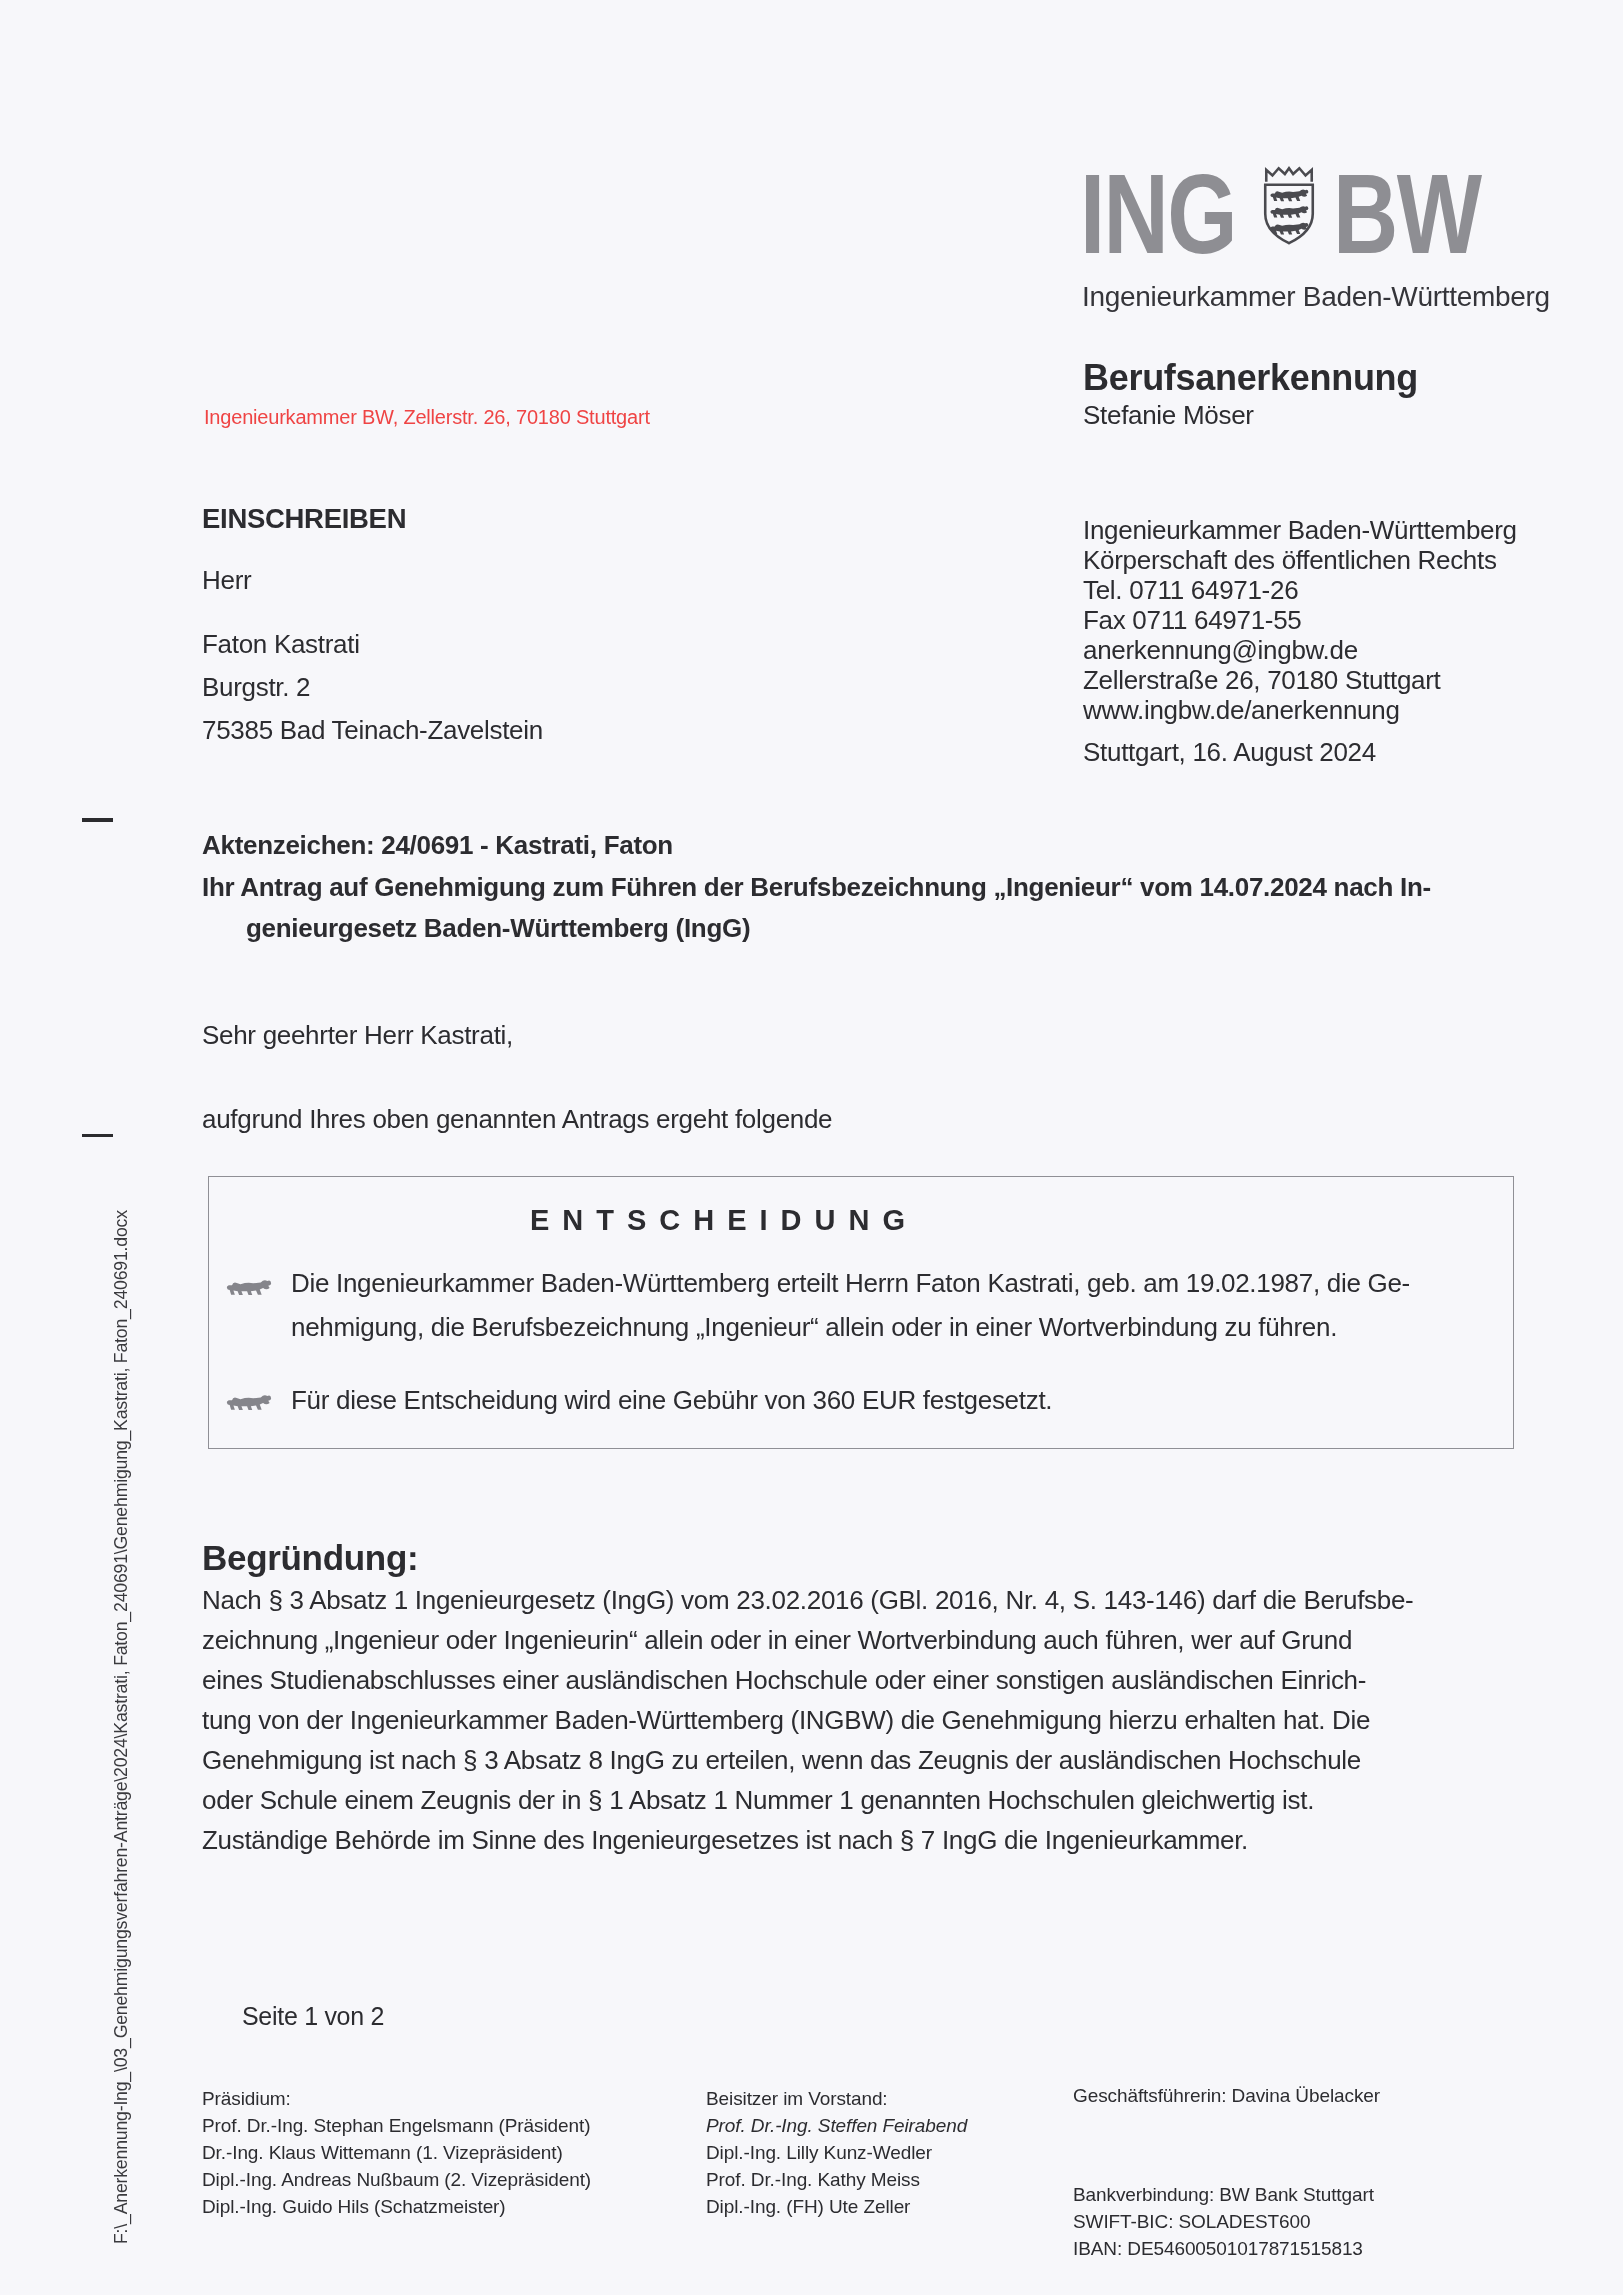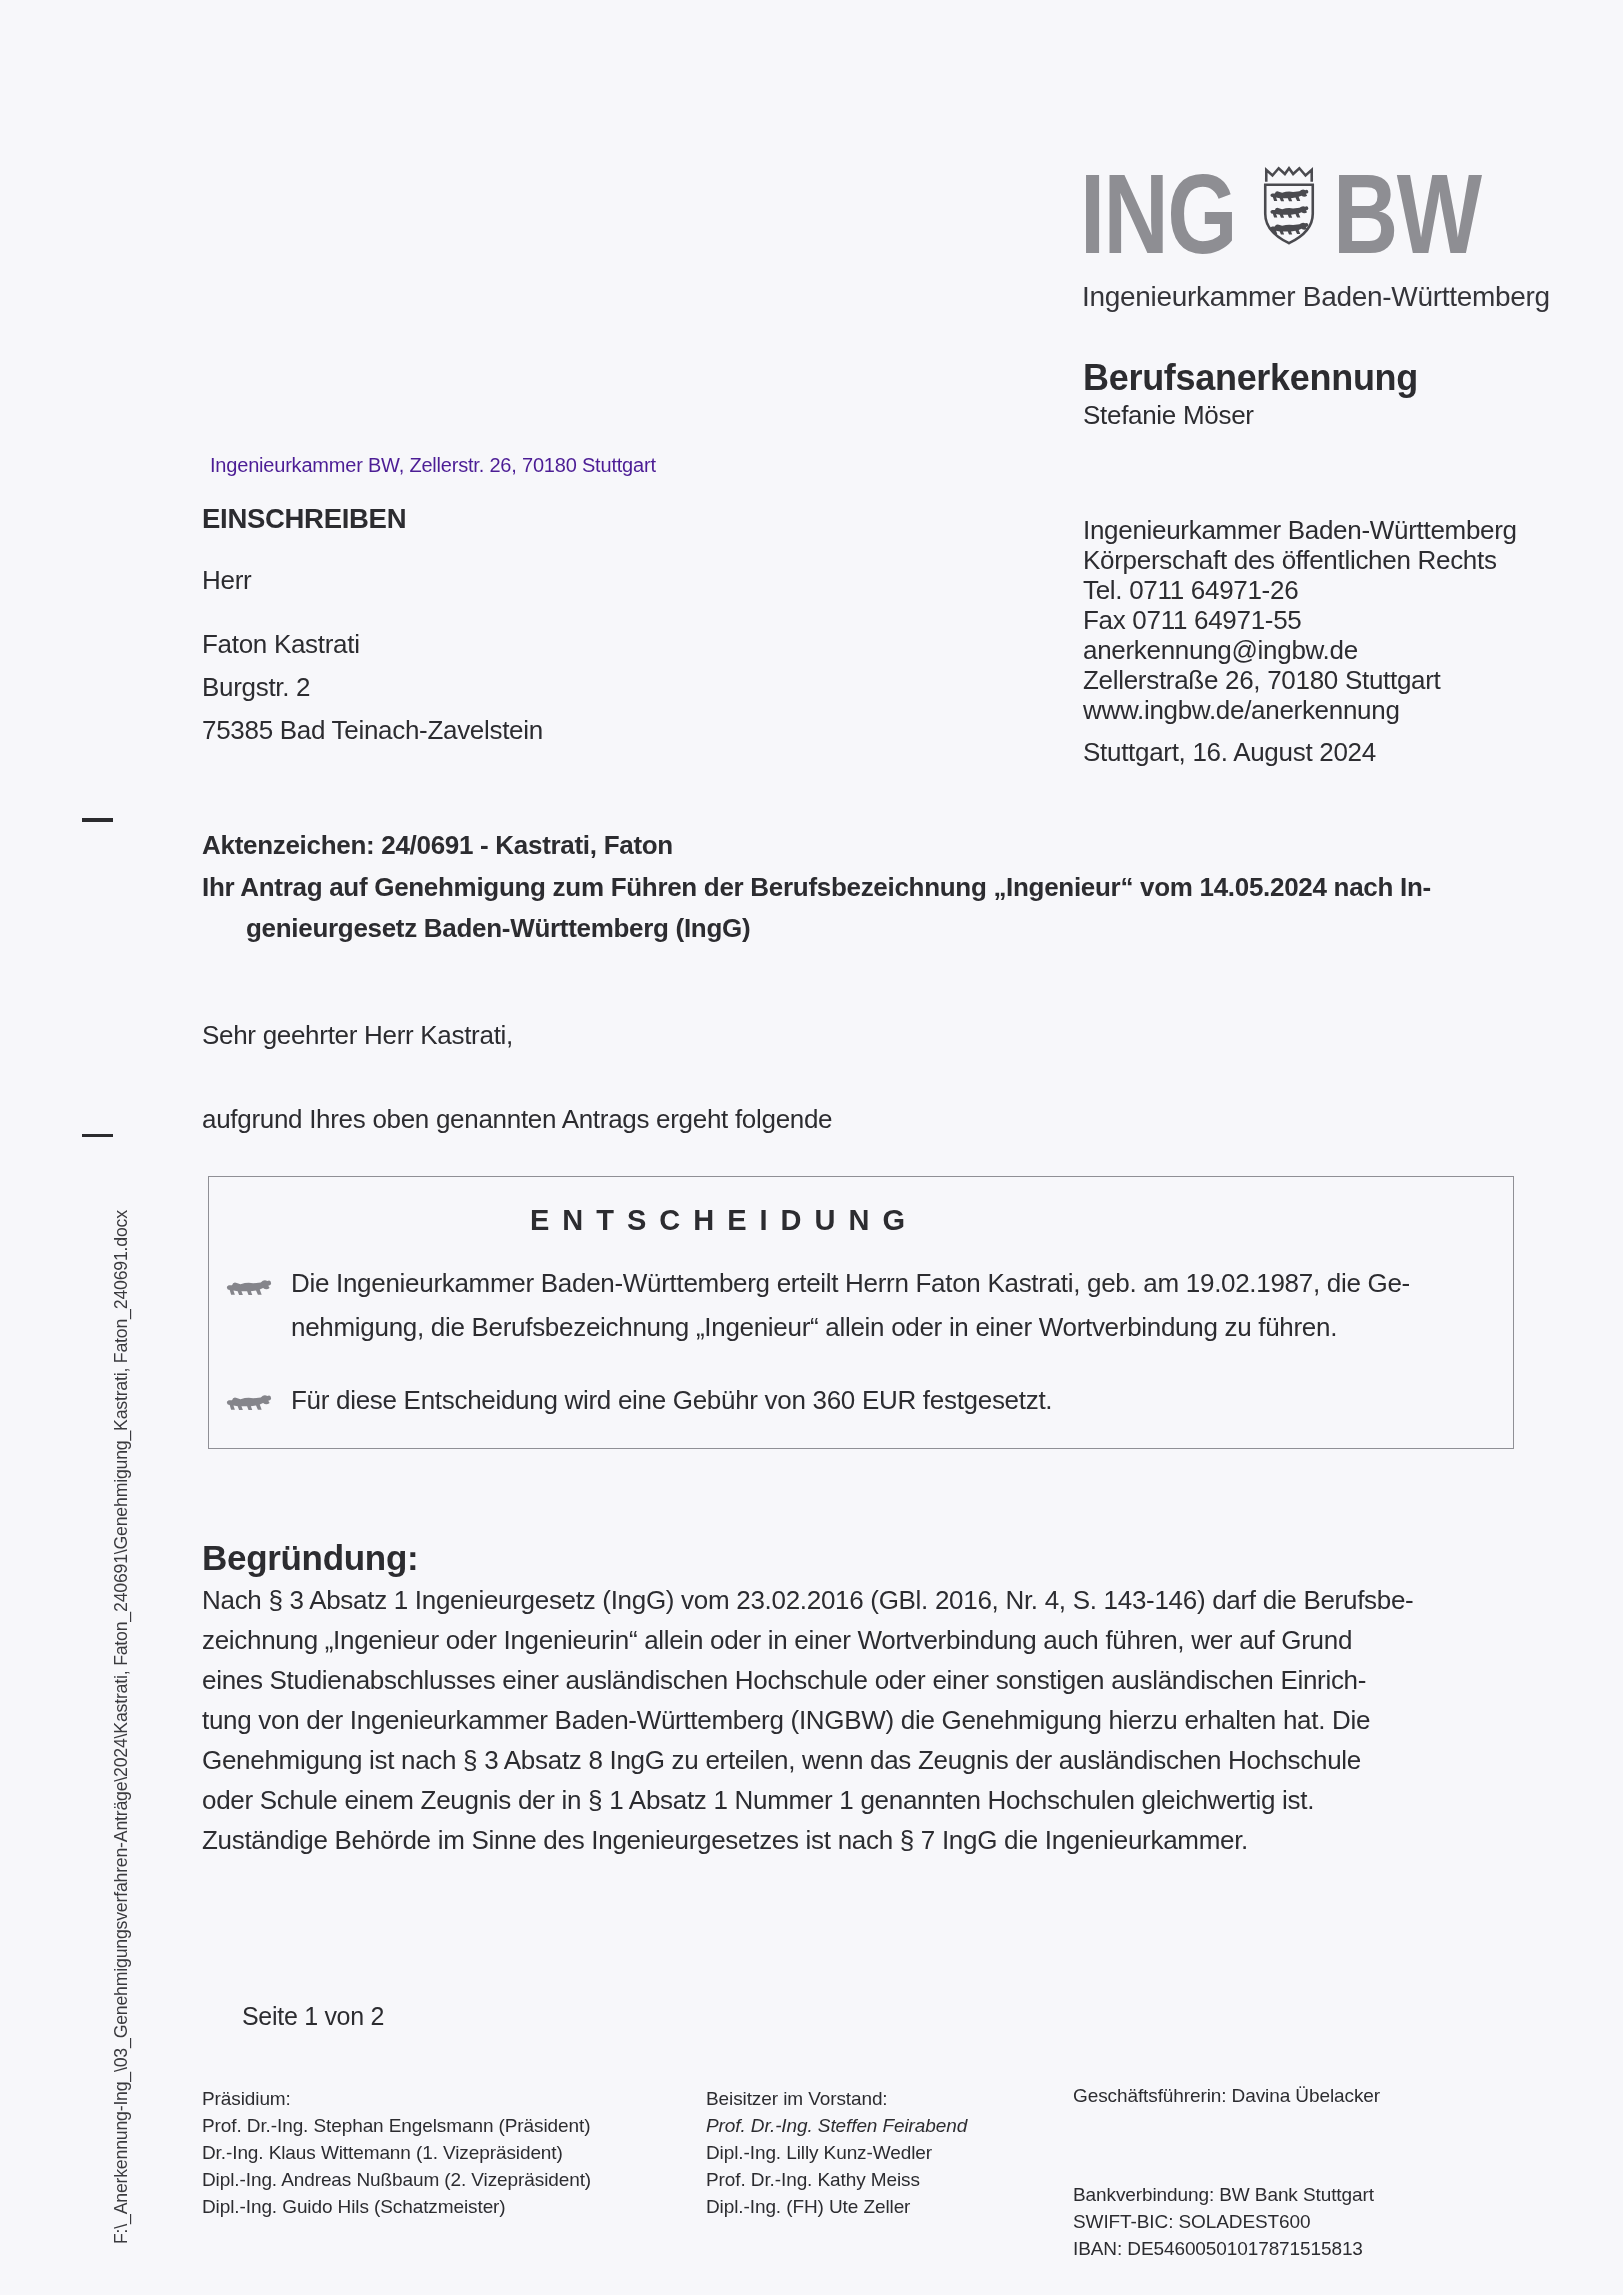--- a/index.html
+++ b/index.html
@@ -68,33 +68,33 @@
     <div class="abs t" style="left:1083px;top:516px;">Ingenieurkammer Baden-Württemberg</div>
     <div class="abs t" style="left:1083px;top:546px;">Körperschaft des öffentlichen Rechts</div>
     <div class="abs t" style="left:1083px;top:576px;">Tel. 0711 64971-26</div>
     <div class="abs t" style="left:1083px;top:606px;">Fax 0711 64971-55</div>
     <div class="abs t" style="left:1083px;top:636px;">anerkennung@ingbw.de</div>
     <div class="abs t" style="left:1083px;top:666px;">Zellerstraße 26, 70180 Stuttgart</div>
     <div class="abs t" style="left:1083px;top:696px;">www.ingbw.de/anerkennung</div>
   </div>
 
   <div>
-    <div class="abs tiny" style="left:210px;top:406px;color:#4c1d95;margin-top:48px;">Ingenieurkammer BW, Zellerstr. 26, 70180 Stuttgart</div>
+    <div class="abs tiny" style="left:204px;top:406px;color:#ef4444;">Ingenieurkammer BW, Zellerstr. 26, 70180 Stuttgart</div>
     <div class="abs t b" style="left:202px;top:503px;font-size:27.5px;">EINSCHREIBEN</div>
     <div class="abs t" style="left:202px;top:566px;">Herr</div>
     <div class="abs t" style="left:202px;top:630px;">Faton Kastrati</div>
     <div class="abs t" style="left:202px;top:673px;">Burgstr. 2</div>
     <div class="abs t" style="left:202px;top:716px;">75385 Bad Teinach-Zavelstein</div>
   </div>
 
   <div class="abs t" style="left:1083px;top:738px;">Stuttgart, 16. August 2024</div>
 
   <div>
     <div class="abs t b" style="left:202px;top:831px;">Aktenzeichen: 24/0691 - Kastrati, Faton</div>
-    <div class="abs t b" style="left:202px;top:873px;">Ihr Antrag auf Genehmigung zum Führen der Berufsbezeichnung „Ingenieur“ vom 14.05.2024 nach In-</div>
+    <div class="abs t b" style="left:202px;top:873px;">Ihr Antrag auf Genehmigung zum Führen der Berufsbezeichnung „Ingenieur“ vom 14.07.2024 nach In-</div>
     <div class="abs t b" style="left:202px;top:914px;margin-left:44px;">genieurgesetz Baden-Württemberg (IngG)</div>
   </div>
 
   <div class="abs t" style="left:202px;top:1021px;">Sehr geehrter Herr Kastrati,</div>
   <div class="abs t" style="left:202px;top:1105px;">aufgrund Ihres oben genannten Antrags ergeht folgende</div>
 
   <div class="abs decision-box"></div>
   <div class="abs decision-title">ENTSCHEIDUNG</div>
 
   <svg class="abs" style="left:225px;top:1278px;" width="47" height="22" viewBox="0 0 100 46">

